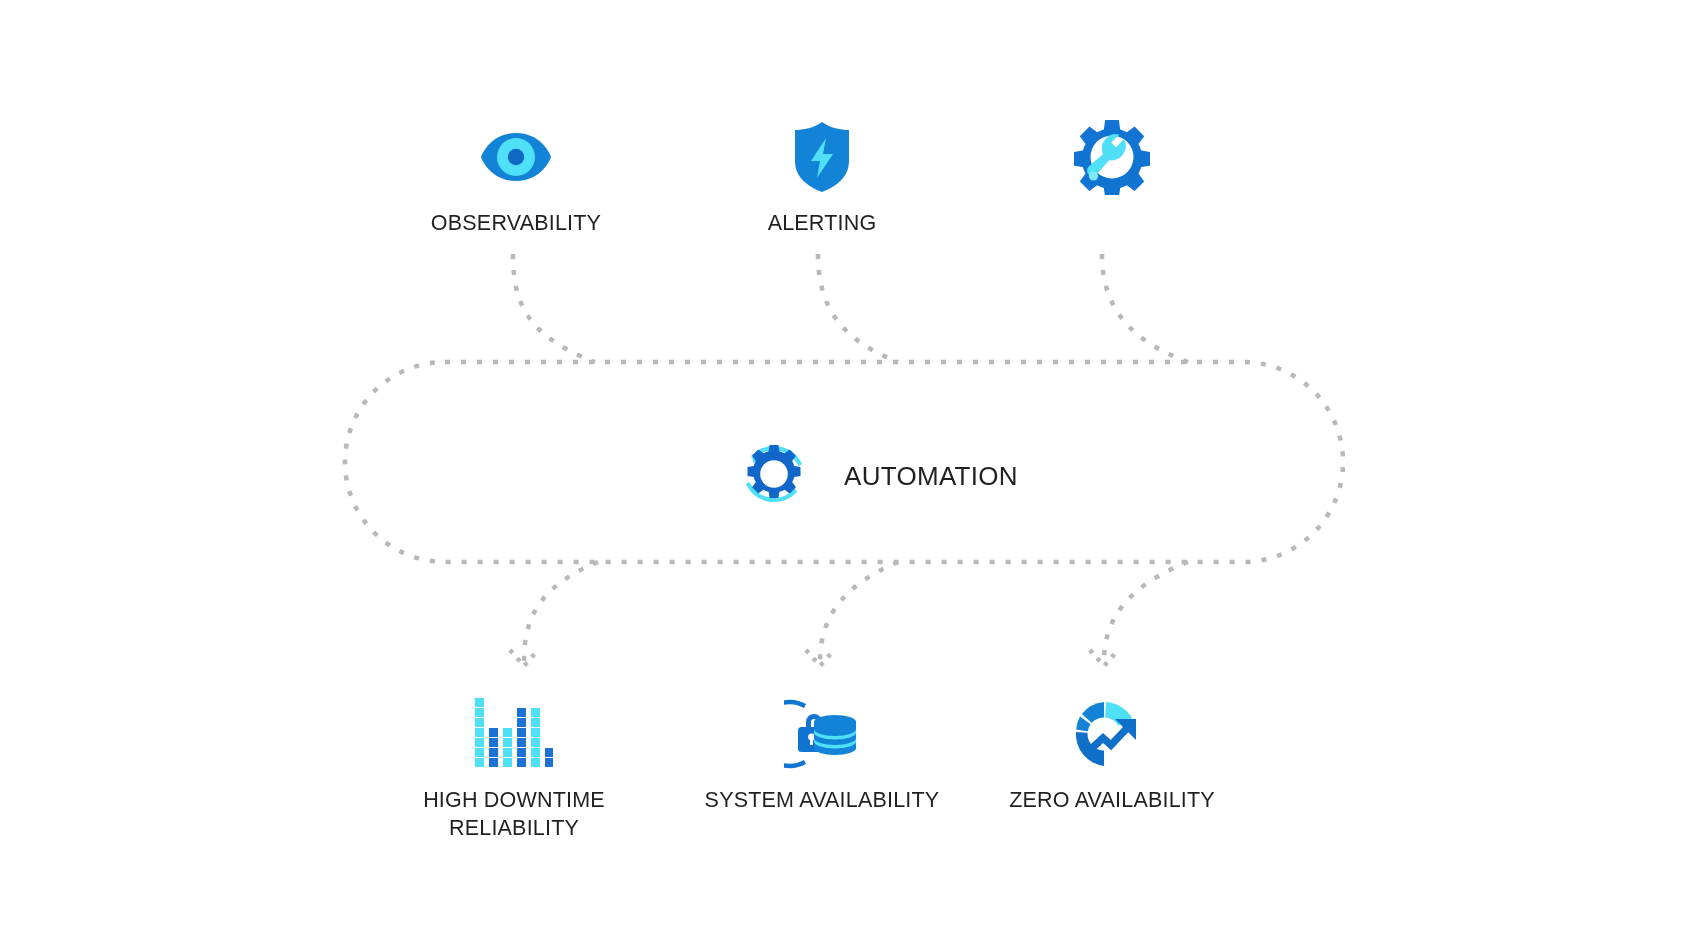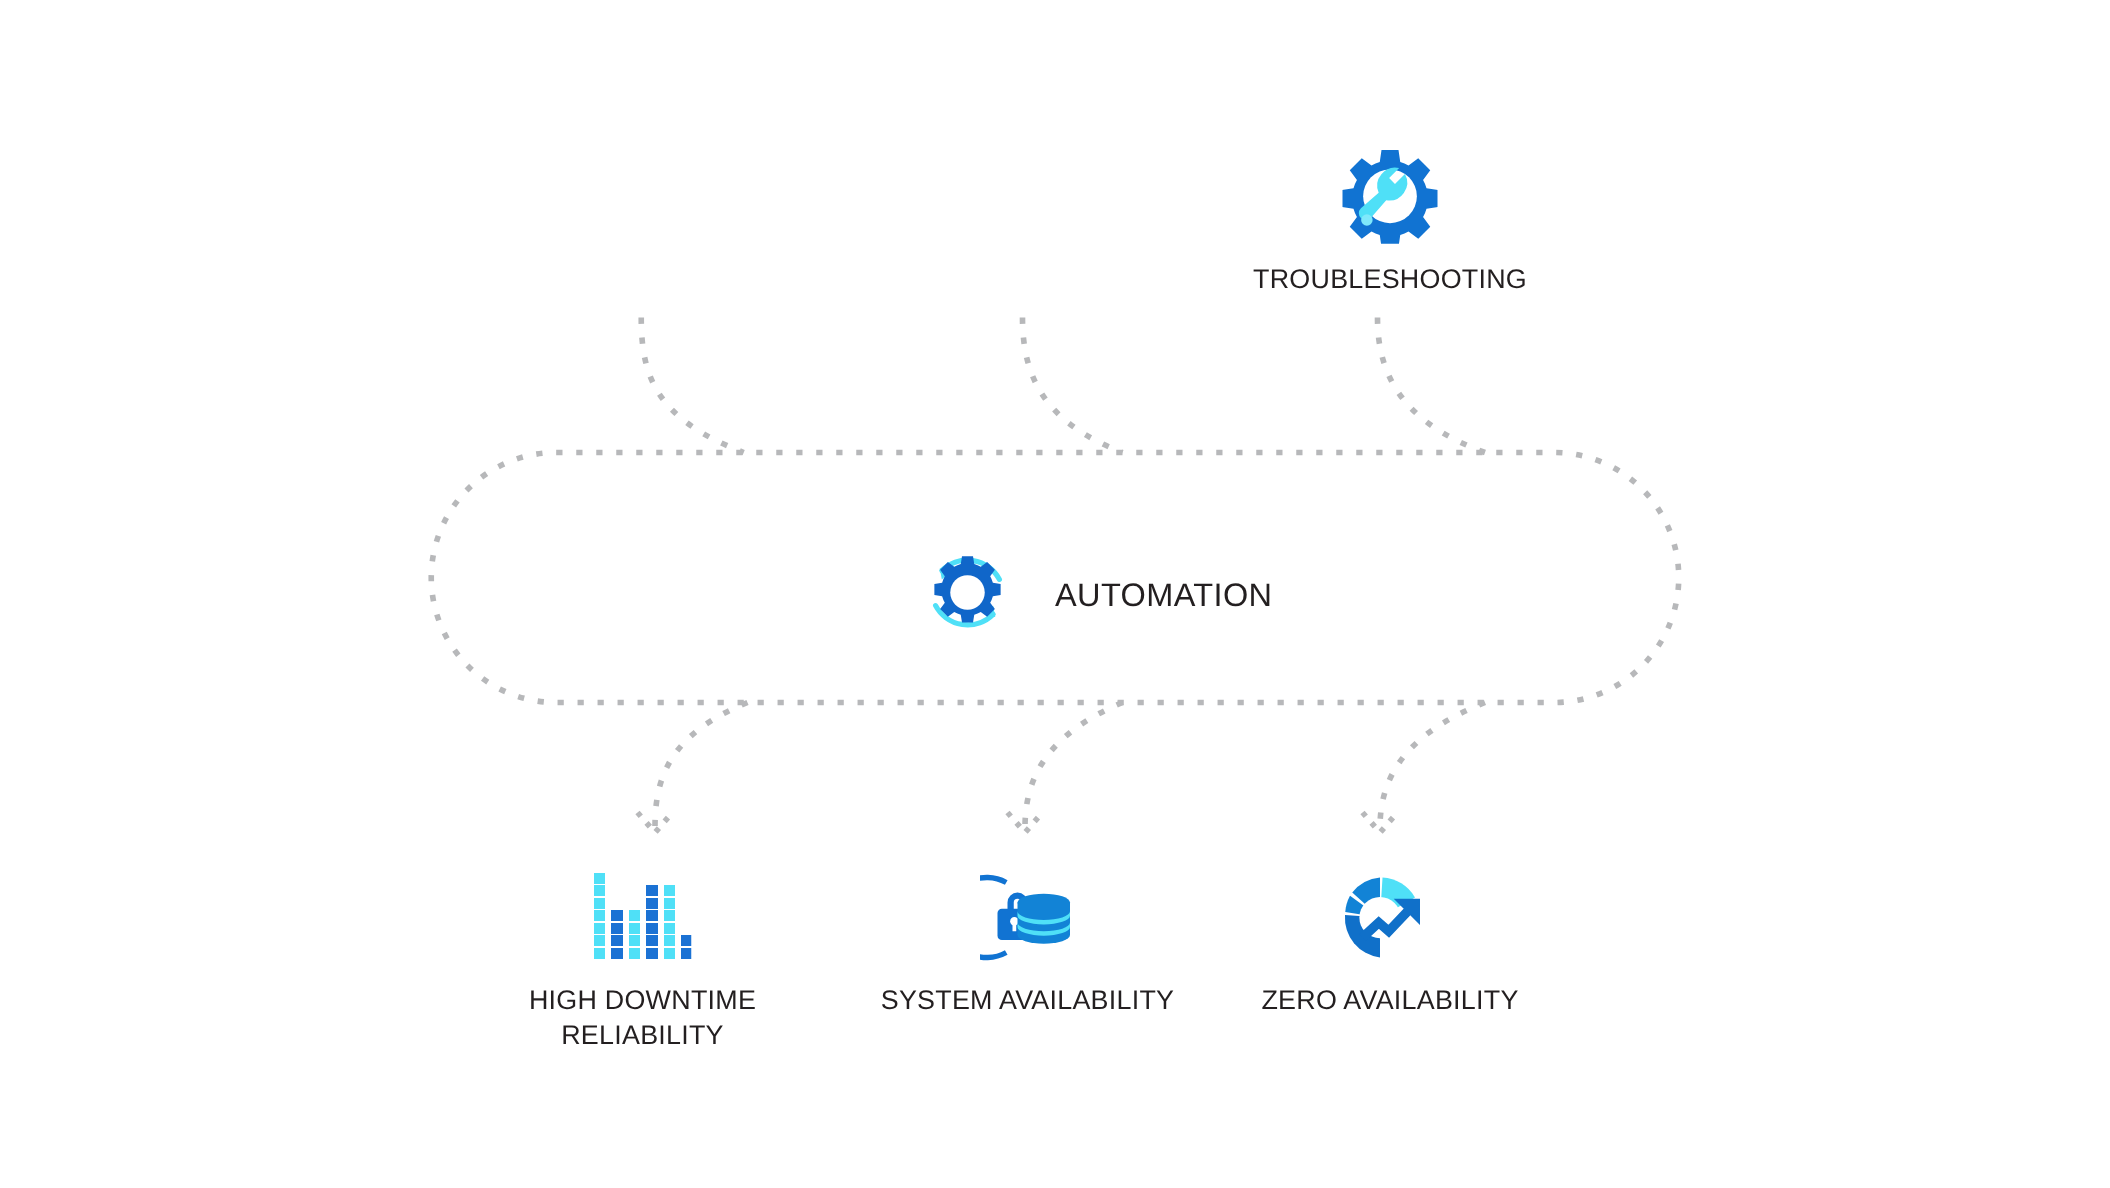--- a/index.html
+++ b/index.html
@@ -104,34 +104,52 @@
     <path d="M 598 562 C 534 588, 524 624, 524 662" fill="none" stroke="#b7b8ba" stroke-width="4.5" stroke-linecap="butt" stroke-dasharray="5 11"></path>
     <path d="M 510 650 L 524 666 L 538 650" fill="none" stroke="#b7b8ba" stroke-width="4.5" stroke-linecap="butt" stroke-dasharray="4 7"></path>
 
     <path d="M 898 562 C 836 588, 820 624, 820 662" fill="none" stroke="#b7b8ba" stroke-width="4.5" stroke-linecap="butt" stroke-dasharray="5 11"></path>
     <path d="M 806 650 L 820 666 L 834 650" fill="none" stroke="#b7b8ba" stroke-width="4.5" stroke-linecap="butt" stroke-dasharray="4 7"></path>
 
     <path d="M 1188 562 C 1122 588, 1104 624, 1104 662" fill="none" stroke="#b7b8ba" stroke-width="4.5" stroke-linecap="butt" stroke-dasharray="5 11"></path>
     <path d="M 1090 650 L 1104 666 L 1118 650" fill="none" stroke="#b7b8ba" stroke-width="4.5" stroke-linecap="butt" stroke-dasharray="4 7"></path>
   </svg>
 
-
+  <div class="node" id="node-observability">
+    <div class="icon-wrap">
+      <svg width="74" height="52" viewBox="0 0 74 52">
+        <path d="M37 2 C 60 2, 70 20, 72 26 C 70 32, 60 50, 37 50 C 14 50, 4 32, 2 26 C 4 20, 14 2, 37 2 Z" fill="#1283d6"></path>
+        <circle cx="37" cy="26" r="19" fill="#4fe0f7"></circle>
+        <circle cx="37" cy="26" r="8.2" fill="#1169c4"></circle>
+      </svg>
+    </div>
+    <div class="label">OBSERVABILITY</div>
+  </div>
+
+  <div class="node" id="node-alerting">
+    <div class="icon-wrap">
+      <svg width="58" height="72" viewBox="0 0 58 72">
+        <path d="M29 1 C 21 7, 10 9, 2 9 L 2 40 C 2 57, 16 66, 29 71 C 42 66, 56 57, 56 40 L 56 9 C 48 9, 37 7, 29 1 Z" fill="#1283d6"></path>
+        <path d="M33 17 L 18 40 L 27 40 L 24 57 L 40 33 L 30 33 Z" fill="#4fe0f7"></path>
+      </svg>
+    </div>
+    <div class="label">ALERTING</div>
+  </div>
 
   <div class="node" id="node-troubleshooting">
     <div class="icon-wrap">
       <svg width="76" height="76" viewBox="0 0 76 76">
 
         <path fill="#1173d2" d="M31.2 1 h13.6 l1.4 9.6 a28 28 0 0 1 6.6 2.75 l7.8-5.75 9.6 9.6 -5.75 7.8 a28 28 0 0 1 2.75 6.6 l9.6 1.4 v13.6 l-9.6 1.4 a28 28 0 0 1 -2.75 6.6 l5.75 7.8 -9.6 9.6 -7.8-5.75 a28 28 0 0 1 -6.6 2.75 l-1.4 9.6 h-13.6 l-1.4-9.6 a28 28 0 0 1 -6.6-2.75 l-7.8 5.75 -9.6-9.6 5.75-7.8 a28 28 0 0 1 -2.75-6.6 l-9.6-1.4 v-13.6 l9.6-1.4 a28 28 0 0 1 2.75-6.6 l-5.75-7.8 9.6-9.6 7.8 5.75 a28 28 0 0 1 6.6-2.75 Z"></path>
         <circle cx="38" cy="38" r="21.5" fill="#ffffff"></circle>
 
         <path fill="#4fe0f7" d="M50.5 19.5 l-8.6 8.6 -5.0-5.0 8.6-8.6 a15.5 15.5 0 0 0 -17.6 21.2 L12.6 49.0 a6.0 6.0 0 1 0 8.5 8.5 l13.3-15.3 a15.5 15.5 0 0 0 16.1-22.7 Z" transform="translate(3,2) scale(0.93)"></path>
         <circle cx="19.5" cy="57" r="4.6" fill="#7fe9fb"></circle>
       </svg>
     </div>
-    <div class="label">TROUBLESHOOTING</div>
   </div>
 
   <div id="center-automation">
     <div>
       <svg width="76" height="76" viewBox="0 0 76 76">
 
         <path d="M12.5 48.5 A 29 29 0 0 0 58.5 55.5" fill="none" stroke="#4fe0f7" stroke-width="4.2" stroke-linecap="round"></path>
         <path d="M63.5 27.5 A 29 29 0 0 0 17.5 20.5" fill="none" stroke="#4fe0f7" stroke-width="4.2" stroke-linecap="round"></path>
         <path d="M58.5 48.5 L 60.2 57.5 L 51.3 55.2 Z" fill="#4fe0f7"></path>
         <path d="M17.5 27.5 L 15.8 18.5 L 24.7 20.8 Z" fill="#4fe0f7"></path>

